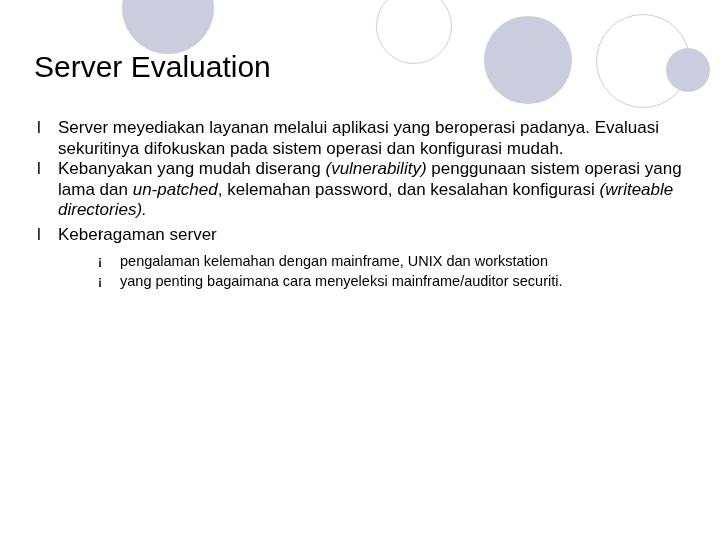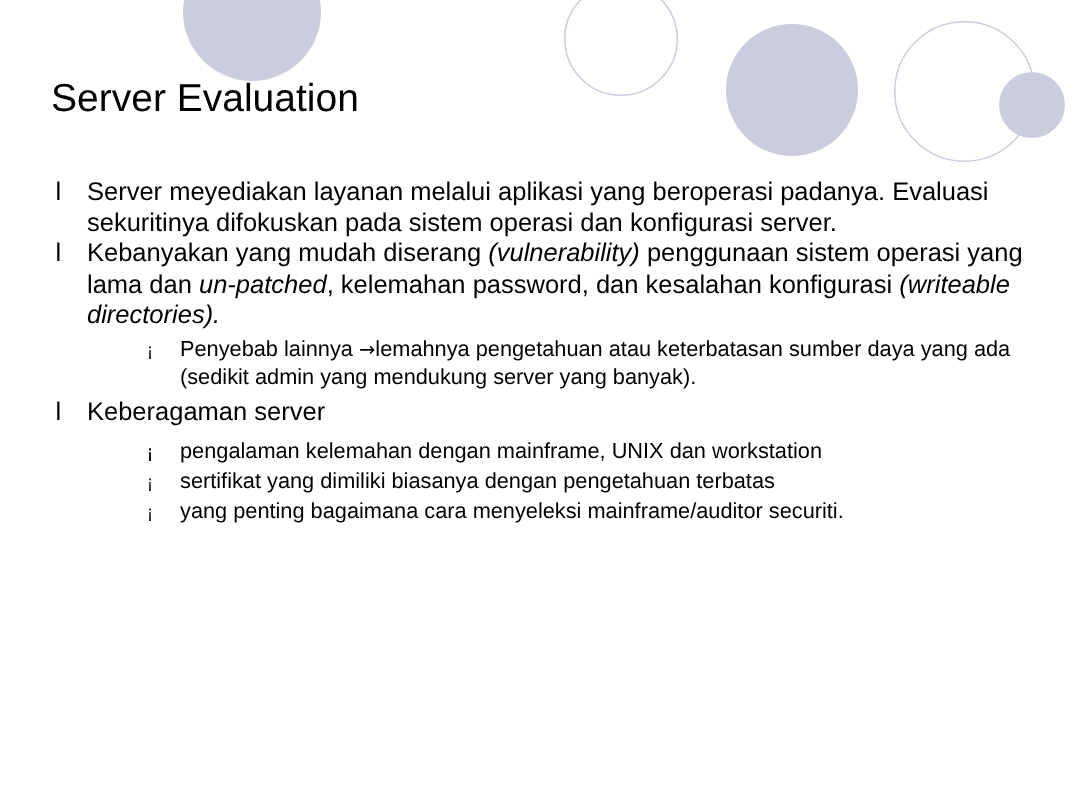--- a/index.html
+++ b/index.html
@@ -36,21 +36,21 @@
   .c1 { left: 122px; top: -38px; width: 92px; height: 92px; }
   .c2 { left: 376px; top: -12px; width: 74px; height: 74px; }
   .c3 { left: 484px; top: 16px; width: 88px; height: 88px; }
   .c4 { left: 596px; top: 14px; width: 92px; height: 92px; }
   .c5 { left: 666px; top: 48px; width: 44px; height: 44px; }
 
   .title {
     position: absolute;
     left: 34px;
     top: 50px;
-    font-size: 26px;
+    font-size: 30px;
     color: #000000;
     font-weight: normal;
     letter-spacing: 0px;
     white-space: nowrap;
     text-align: right;
   }
 
   .body {
     position: absolute;
     left: 34px;
@@ -114,48 +114,46 @@
   <div class="deco deco-outline c4"></div>
   <div class="deco deco-filled c5"></div>
 
   <div class="title">Server Evaluation</div>
 
   <div class="body">
     <ul class="level1">
 
       <li>
         <span class="b1-marker">l</span>
-        <span>Server meyediakan layanan melalui aplikasi yang beroperasi padanya. Evaluasi sekuritinya difokuskan pada sistem operasi dan konfigurasi server.</span>
+        <span>Server meyediakan layanan melalui aplikasi yang beroperasi padanya. Evaluasi sekuritinya difokuskan pada sistem operasi dan konfigurasi mudah.</span>
       </li>
 
       <li>
         <span class="b1-marker">l</span>
         <span><span>Kebanyakan yang mudah diserang </span><em>(vulnerability)</em><span> penggunaan sistem operasi yang lama dan </span><em>un-patched</em><span>, kelemahan password, dan kesalahan konfigurasi </span><em>(writeable directories).</em></span>
         <ul class="level2">
           <li>
             <span class="b2-marker">¡</span>
-            <span><span>Penyebab lainnya </span><span class="arrow">→</span><span>lemahnya pengetahuan atau keterbatasan sumber daya yang ada (sedikit admin yang mendukung server yang banyak).</span></span>
           </li>
         </ul>
       </li>
 
       <li style="margin-top:4px;">
         <span class="b1-marker">l</span>
         <span>Keberagaman server</span>
         <ul class="level2" style="margin-top:7px;">
           <li>
             <span class="b2-marker">¡</span>
           </li>
           <li>
             <span class="b2-marker">¡</span>
             <span>pengalaman kelemahan dengan mainframe, UNIX dan workstation</span>
           </li>
           <li>
             <span class="b2-marker">¡</span>
-            <span>sertifikat yang dimiliki biasanya dengan pengetahuan terbatas</span>
           </li>
           <li>
             <span class="b2-marker">¡</span>
             <span>yang penting bagaimana cara menyeleksi mainframe/auditor securiti.</span>
           </li>
         </ul>
       </li>
 
     </ul>
   </div>

